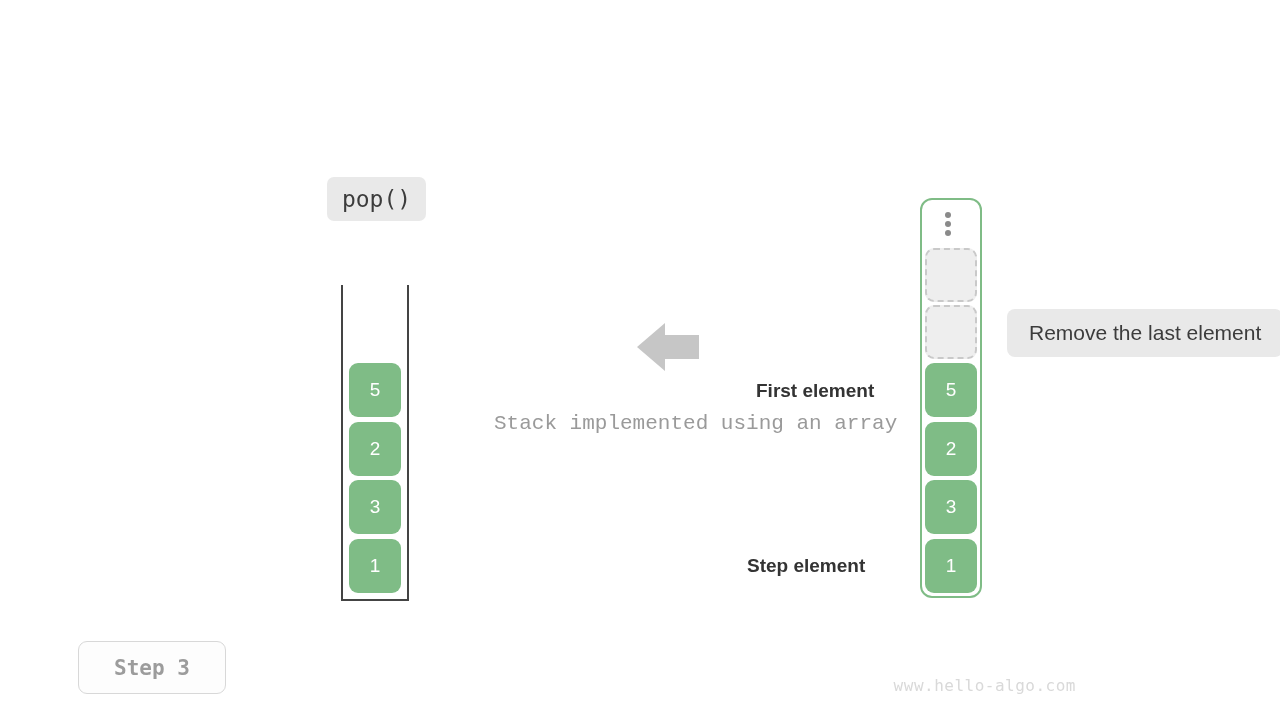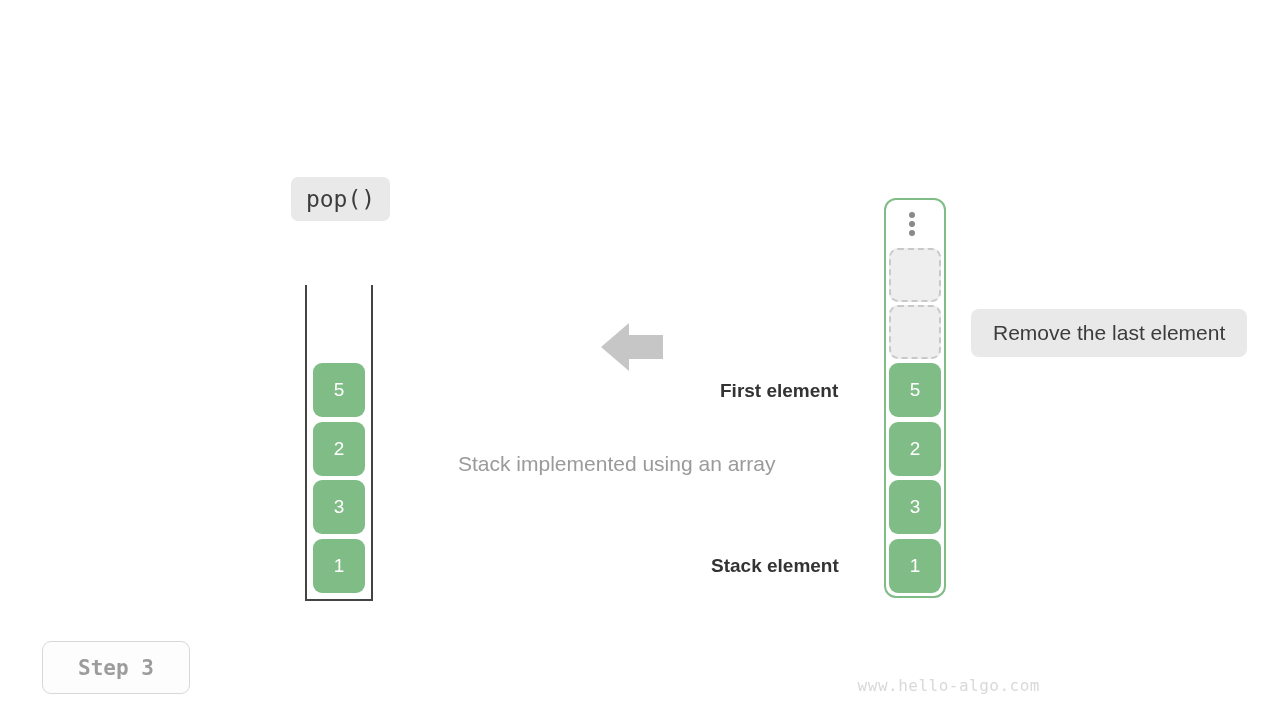--- a/index.html
+++ b/index.html
@@ -10,20 +10,21 @@
     width: 1280px;
     height: 720px;
     background: #ffffff;
     font-family: "Liberation Sans", sans-serif;
     overflow: hidden;
   }
   #stage {
     position: relative;
     width: 1060px;
     height: 720px;
+    margin-left: 36px;
   }
 
   
   .op-badge {
     position: absolute;
     left: 291px;
     top: 177px;
     width: 99px;
     height: 44px;
     background: #e9e9e9;
@@ -175,39 +176,39 @@
   <div class="cell" style="left:313px; top:422px;">2</div>
   <div class="cell" style="left:313px; top:480px;">3</div>
   <div class="cell" style="left:313px; top:539px;">1</div>
 
   <div class="arrow-left">
     <svg width="62" height="54" viewBox="0 0 62 54" xmlns="http://www.w3.org/2000/svg">
       <polygon points="0,27 28,3 28,15 62,15 62,39 28,39 28,51" fill="#c6c6c6"></polygon>
     </svg>
   </div>
 
-  <div class="caption" style="left:458px; top:452px;">Stack implemented using an array</div>
+  <div class="caption" style="left:458px; top:412px;font-family:Liberation Mono, monospace;">Stack implemented using an array</div>
 
   <div class="arr-container"></div>
 
   <div class="ellipsis-dots">
     <i></i>
       <i></i>
       <i></i>
   </div>
 
   <div class="cell empty" style="left:889px; top:248px;"></div>
   <div class="cell empty" style="left:889px; top:305px;"></div>
   <div class="cell" style="left:889px; top:363px;">5</div>
   <div class="cell" style="left:889px; top:422px;">2</div>
   <div class="cell" style="left:889px; top:480px;">3</div>
   <div class="cell" style="left:889px; top:539px;">1</div>
 
   <div class="label-bold" style="left:720px; top:380px;">First element</div>
-  <div class="label-bold" style="left:711px; top:555px;">Stack element</div>
+  <div class="label-bold" style="left:711px; top:555px;">Step element</div>
 
   <div class="note-badge">Remove the last element</div>
 
   <div class="step-box">Step 3</div>
 
   <div class="watermark">www.hello-algo.com</div>
 
 </div>
 
 </body></html>

